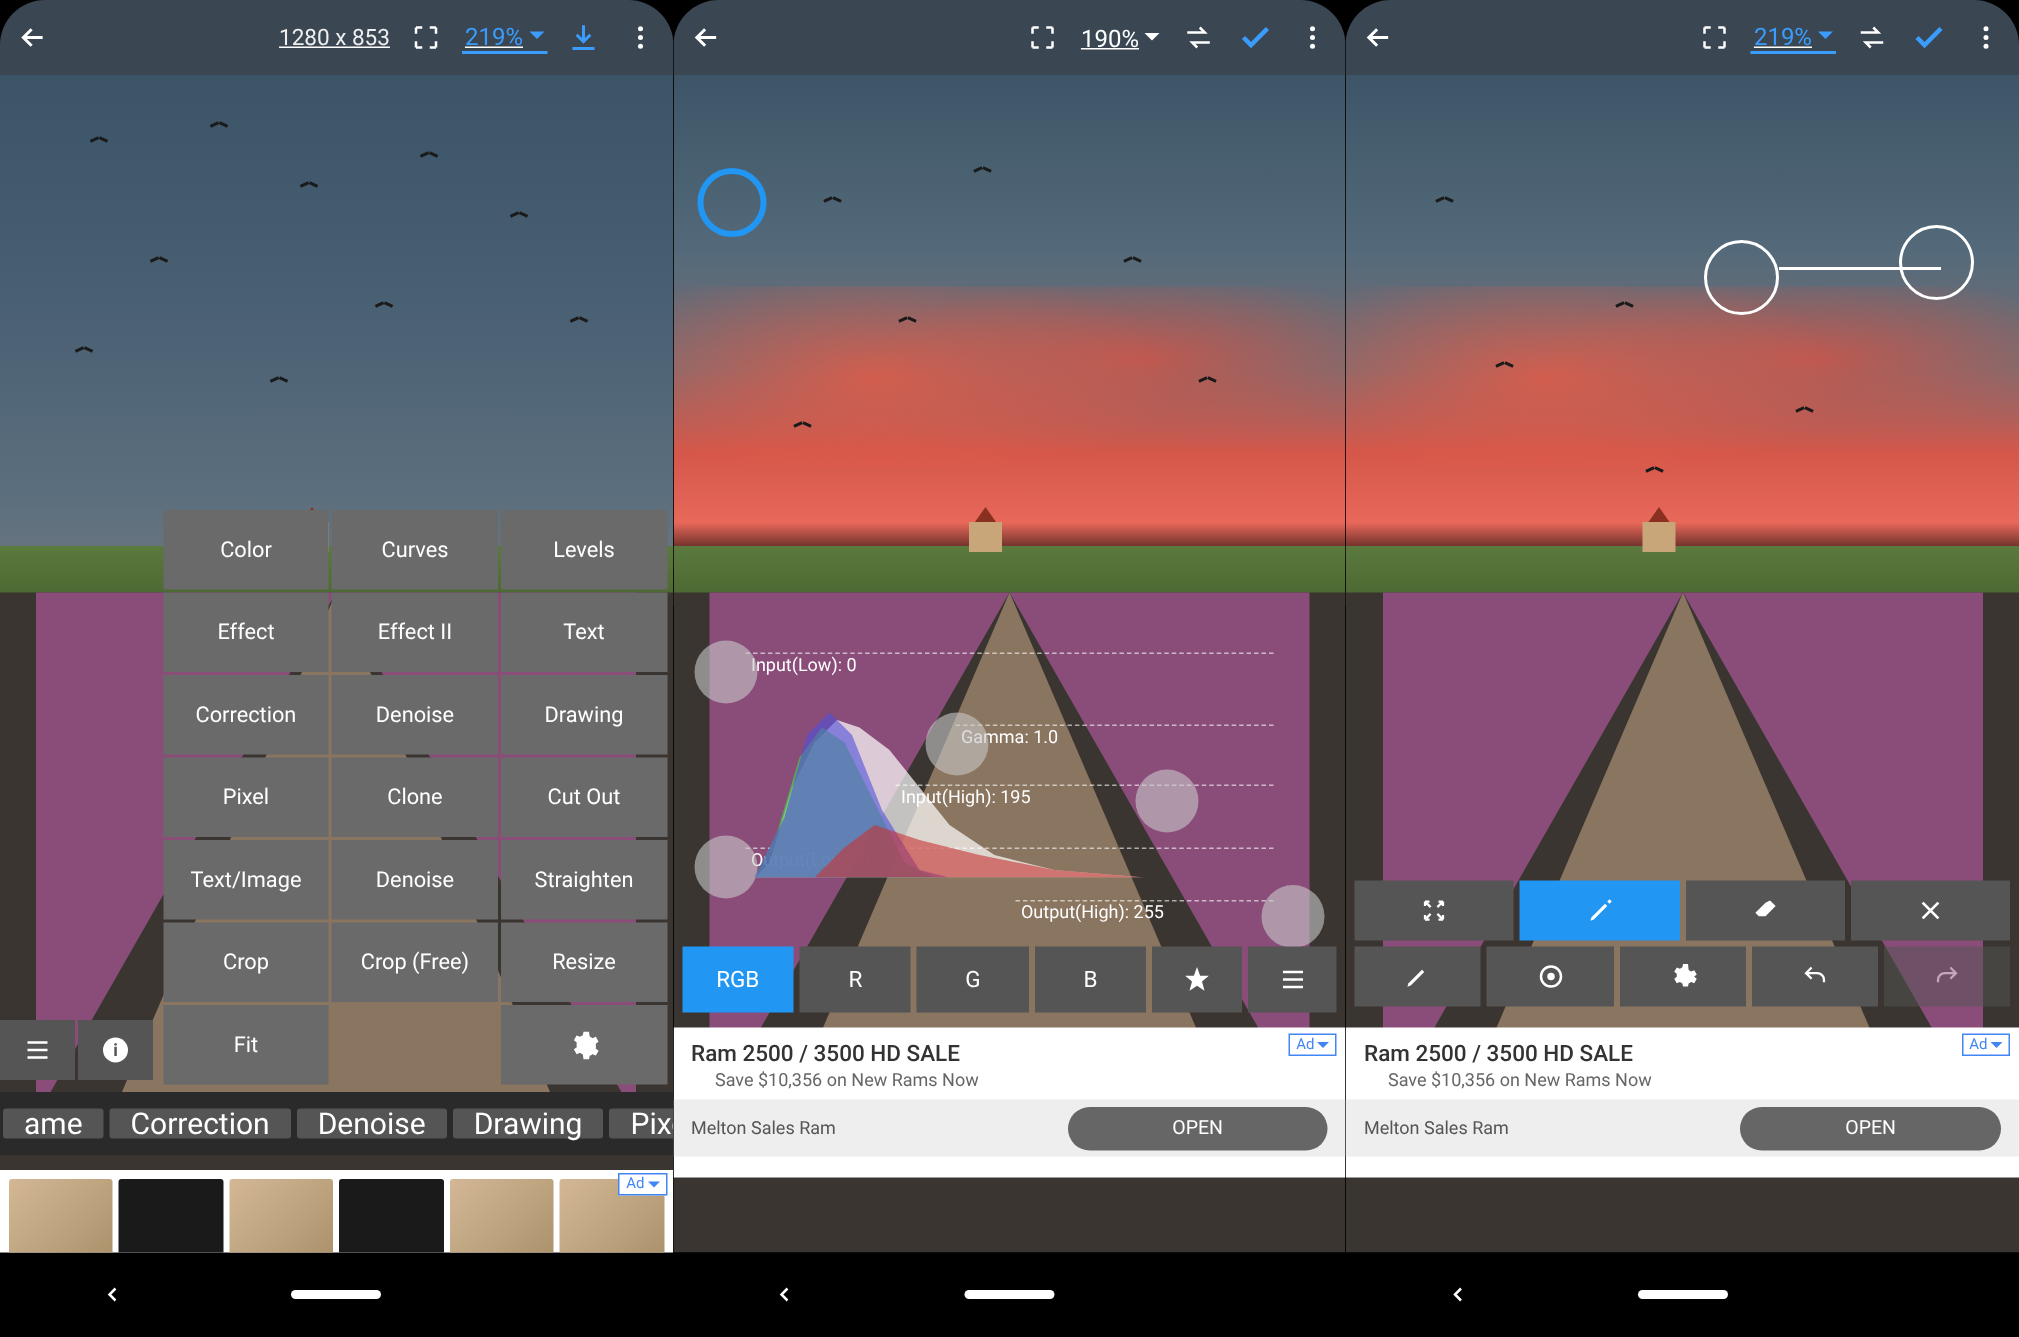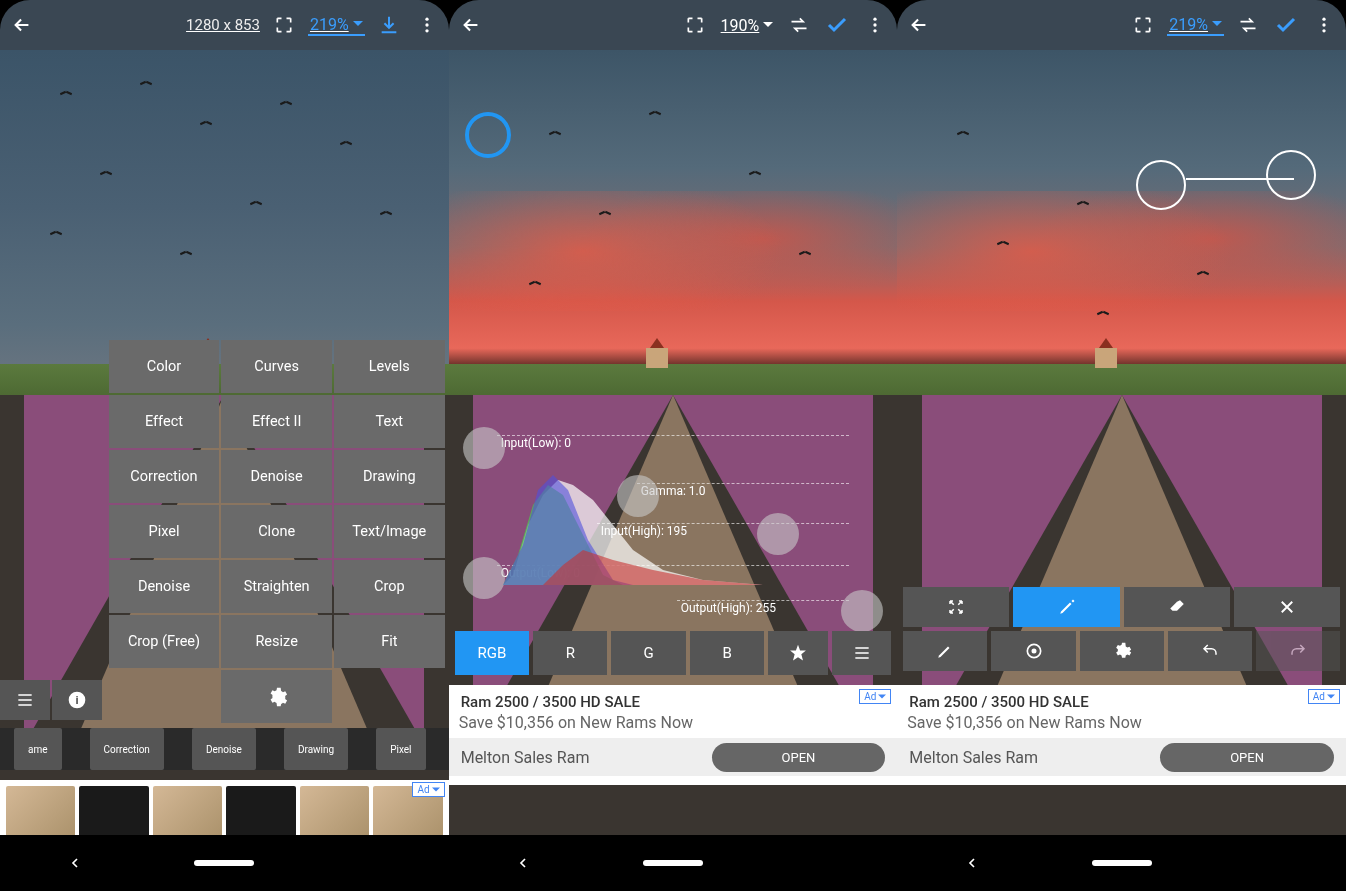--- a/index.html
+++ b/index.html
@@ -32,21 +32,21 @@
 
 
 .menu-grid { position: absolute; top: 290px; right: 4px; width: 336px; display: grid; grid-template-columns: repeat(3,1fr); gap: 2px; }
 .menu-grid .cell { background: #6a6a6a; color: #fff; height: 53px; display: flex; align-items: center; justify-content: center; font-size: 14.5px; cursor: pointer; }
 .menu-grid .cell.gear { background:#6a6a6a; }
 
 .iconrow { position:absolute; top:630px; left:0; display:flex; gap:2px; }
 .iconrow .ib { width:50px; height:40px; background:#555; display:flex; align-items:center; justify-content:center; color:#fff; }
 
 .tabrow { position:absolute; top:678px; left:0; right:0; height:42px; background:#2a2a2a; display:flex; align-items:center; overflow:hidden; }
-.tabrow .tab { padding:0 14px; height:42px; margin:0 14px; background:#555; color:#fff; font-size:10px; display:flex; align-items:center; border-radius:2px; }
+.tabrow .tab { padding:0 14px; height:20px; margin:0 2px; background:#555; color:#fff; font-size:20px; display:flex; align-items:center; border-radius:2px; }
 .tabrow .plus { margin-left:auto; width:40px; height:40px; display:flex; align-items:center; justify-content:center; color:#fff; }
 
 .adstrip { position:absolute; top:730px; left:0; right:0; height:96px; background:#fff; display:flex; padding:6px; gap:4px; }
 .adstrip .thumb { flex:1; background:linear-gradient(135deg,#d4b896,#a08860); border-radius:2px; }
 .adstrip .thumb.dark { background:#1a1a1a; }
 .adbadge { position:absolute; top:2px; right:4px; background:#fff; border:1px solid #4285f4; color:#4285f4; font-size:10px; padding:1px 4px; display:flex; align-items:center; gap:2px; }
 
 .navpill { position:absolute; bottom:8px; left:0; right:0; height:40px; display:flex; align-items:center; justify-content:space-around; }
 .navpill .n { color:#fff; width:80px; display:flex; justify-content:center; }
 .pill { width:60px; height:6px; background:#fff; border-radius:3px; }
@@ -59,23 +59,23 @@
 .histoplot { position:absolute; bottom:30px; left:46px; width:260px; height:120px; }
 .histoplot svg { width:100%; height:100%; }
 
 .chanrow { position:absolute; bottom:160px; left:6px; right:6px; height:44px; display:flex; gap:4px; }
 .chanrow .ch { flex:1; background:#555; color:#fff; display:flex; align-items:center; justify-content:center; font-size:15px; }
 .chanrow .ch.active { background:#2196f3; }
 .chanrow .ch.star, .chanrow .ch.menu { flex:0.8; }
 
 .adblock { position:absolute; bottom:50px; left:0; right:0; height:100px; background:#fff; }
 .adblock .h { padding:8px 12px 2px; font-size:15px; color:#333; font-weight:500; }
-.adblock .s { padding:0 10px 6px; font-size:16px; color:#666; }
+.adblock .s { padding:0 28px 6px; font-size:12px; color:#666; }
 .adblock .foot { background:#eee; height:38px; display:flex; align-items:center; padding:0 12px; }
-.adblock .foot .br { font-size:16px; color:#555; }
+.adblock .foot .br { font-size:12px; color:#555; }
 .adblock .foot .btn { margin-left:auto; background:#666; color:#fff; border-radius:18px; padding:7px 70px; font-size:13px; }
 .adblock .badge { position:absolute; top:4px; right:6px; border:1px solid #4285f4; color:#4285f4; font-size:10px; padding:1px 4px; background:#fff; display:flex; align-items:center; gap:2px; }
 
 
 .drawline { position:absolute; top:100px; right:30px; width:180px; height:60px; }
 .drawline .c { position:absolute; width:50px; height:50px; border:2px solid #fff; border-radius:50%; }
 .drawline .ln { position:absolute; top:28px; left:50px; width:108px; height:2px; background:#fff; }
 
 .toolrows { position:absolute; bottom:160px; left:6px; right:6px; }
 .toolrows .row { display:flex; gap:4px; margin-bottom:4px; }
@@ -143,20 +143,21 @@
       <div class="cell">Curves</div>
       <div class="cell">Levels</div>
       <div class="cell">Effect</div>
       <div class="cell">Effect II</div>
       <div class="cell">Text</div>
       <div class="cell">Correction</div>
       <div class="cell">Denoise</div>
       <div class="cell">Drawing</div>
       <div class="cell">Pixel</div>
       <div class="cell">Clone</div>
+      <div class="cell">Cut Out</div>
       <div class="cell">Text/Image</div>
       <div class="cell">Denoise</div>
       <div class="cell">Straighten</div>
       <div class="cell">Crop</div>
       <div class="cell">Crop (Free)</div>
       <div class="cell">Resize</div>
       <div class="cell">Fit</div>
       <div class="cell" style="background:transparent"></div>
       <div class="cell gear">
           <svg width="22" height="22" viewBox="0 0 24 24" fill="#fff">

